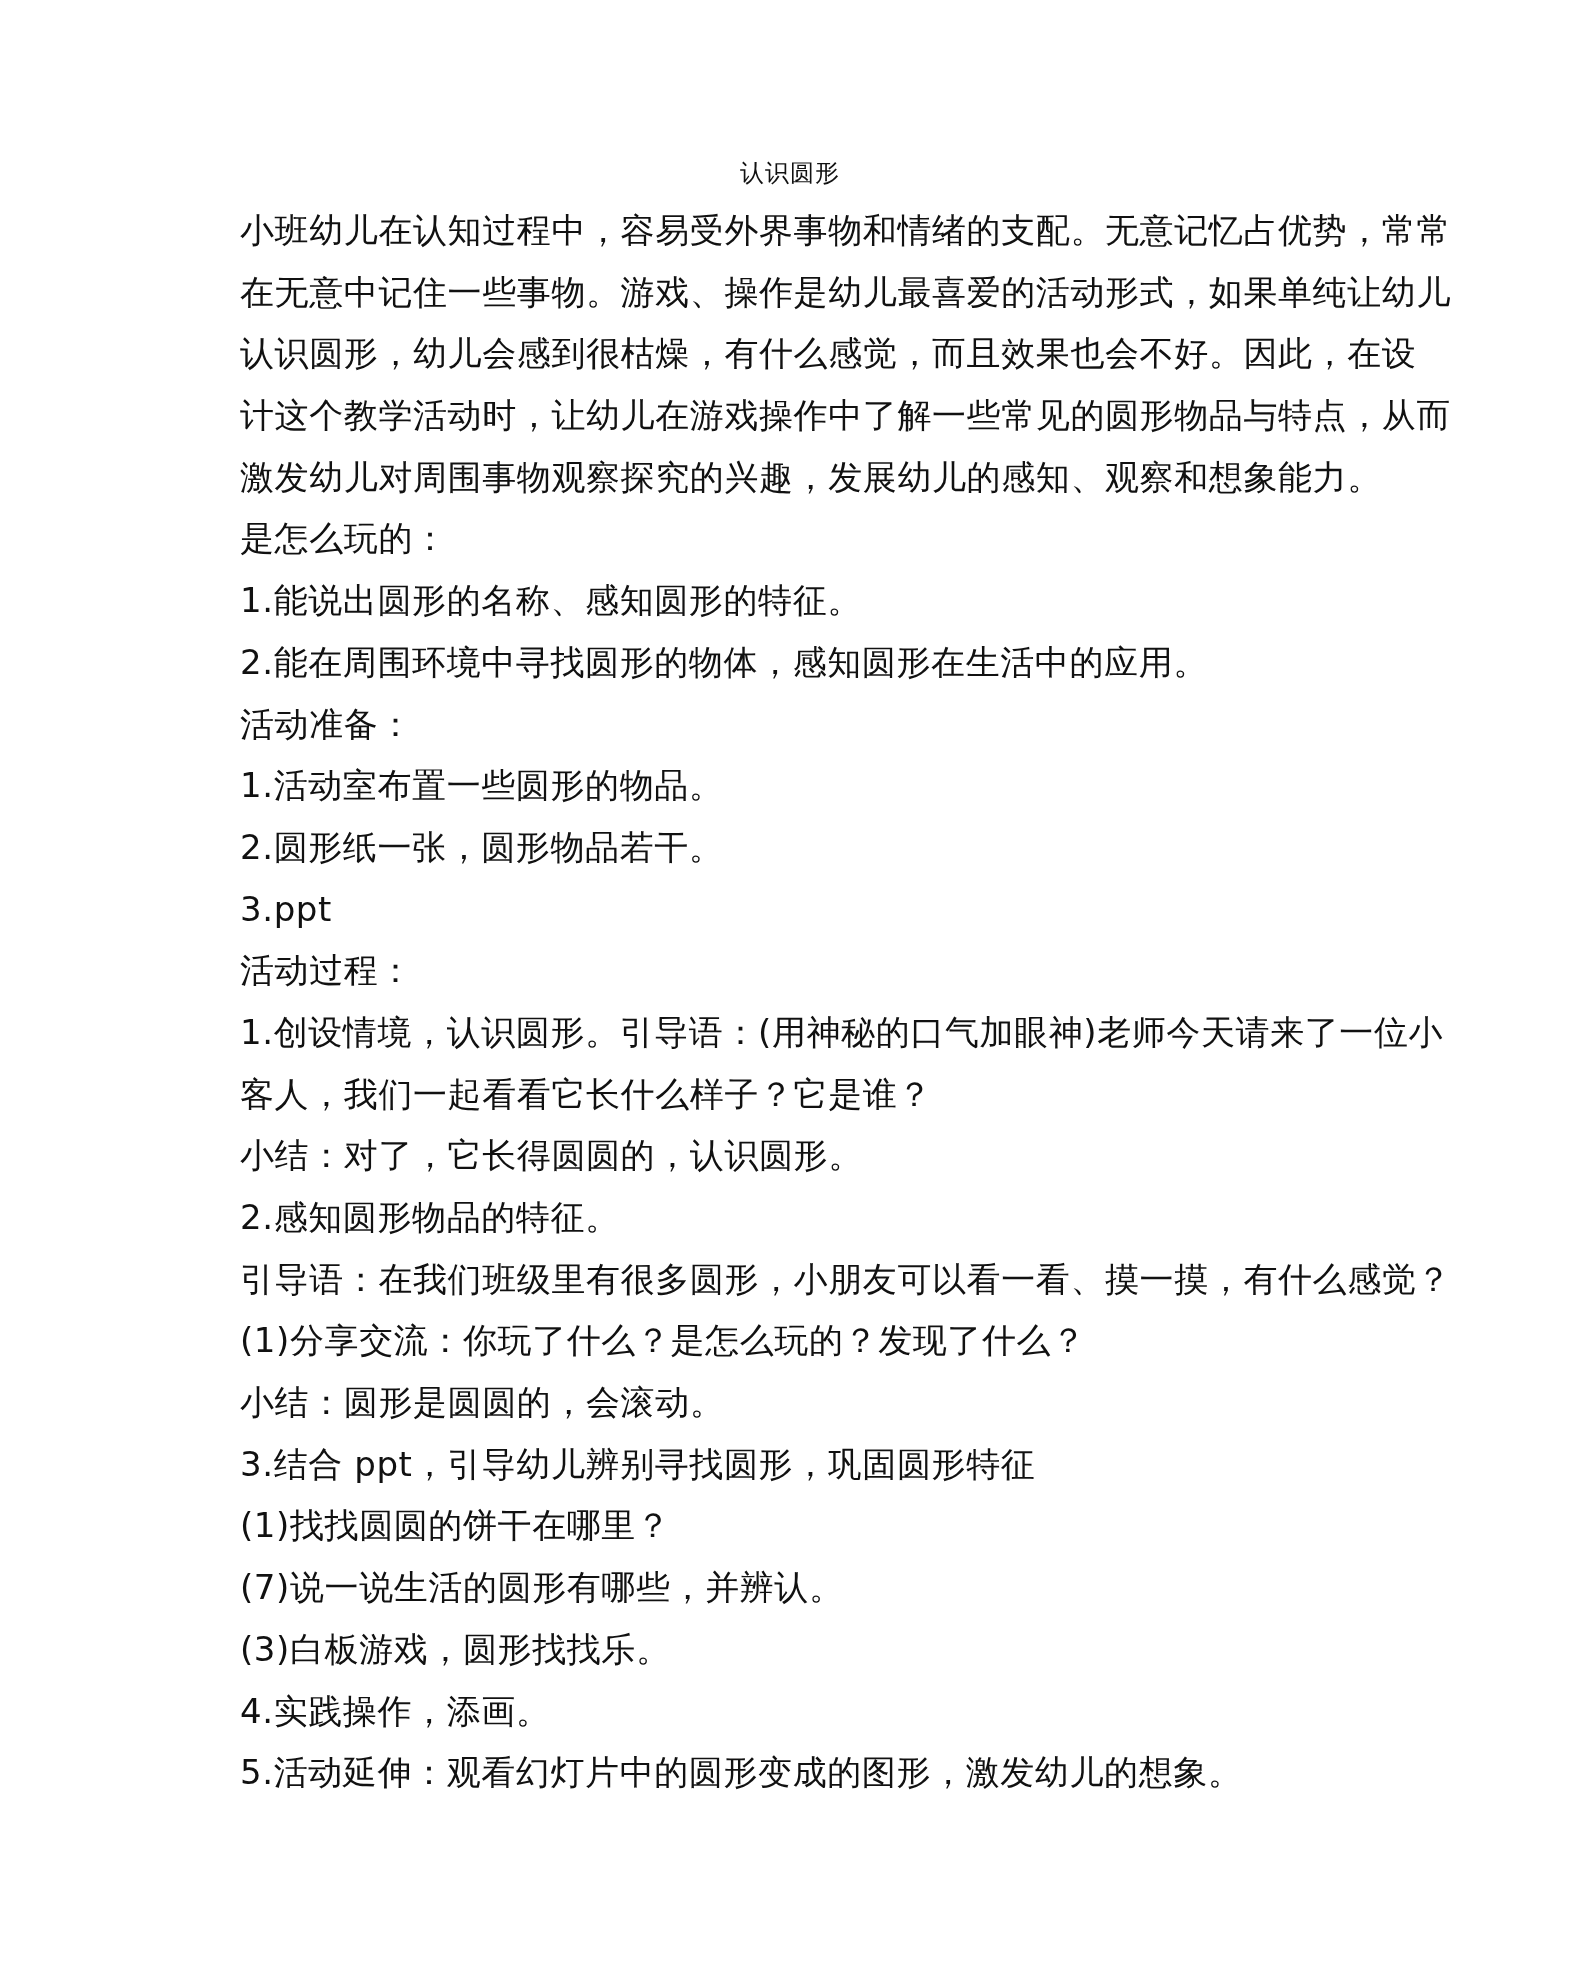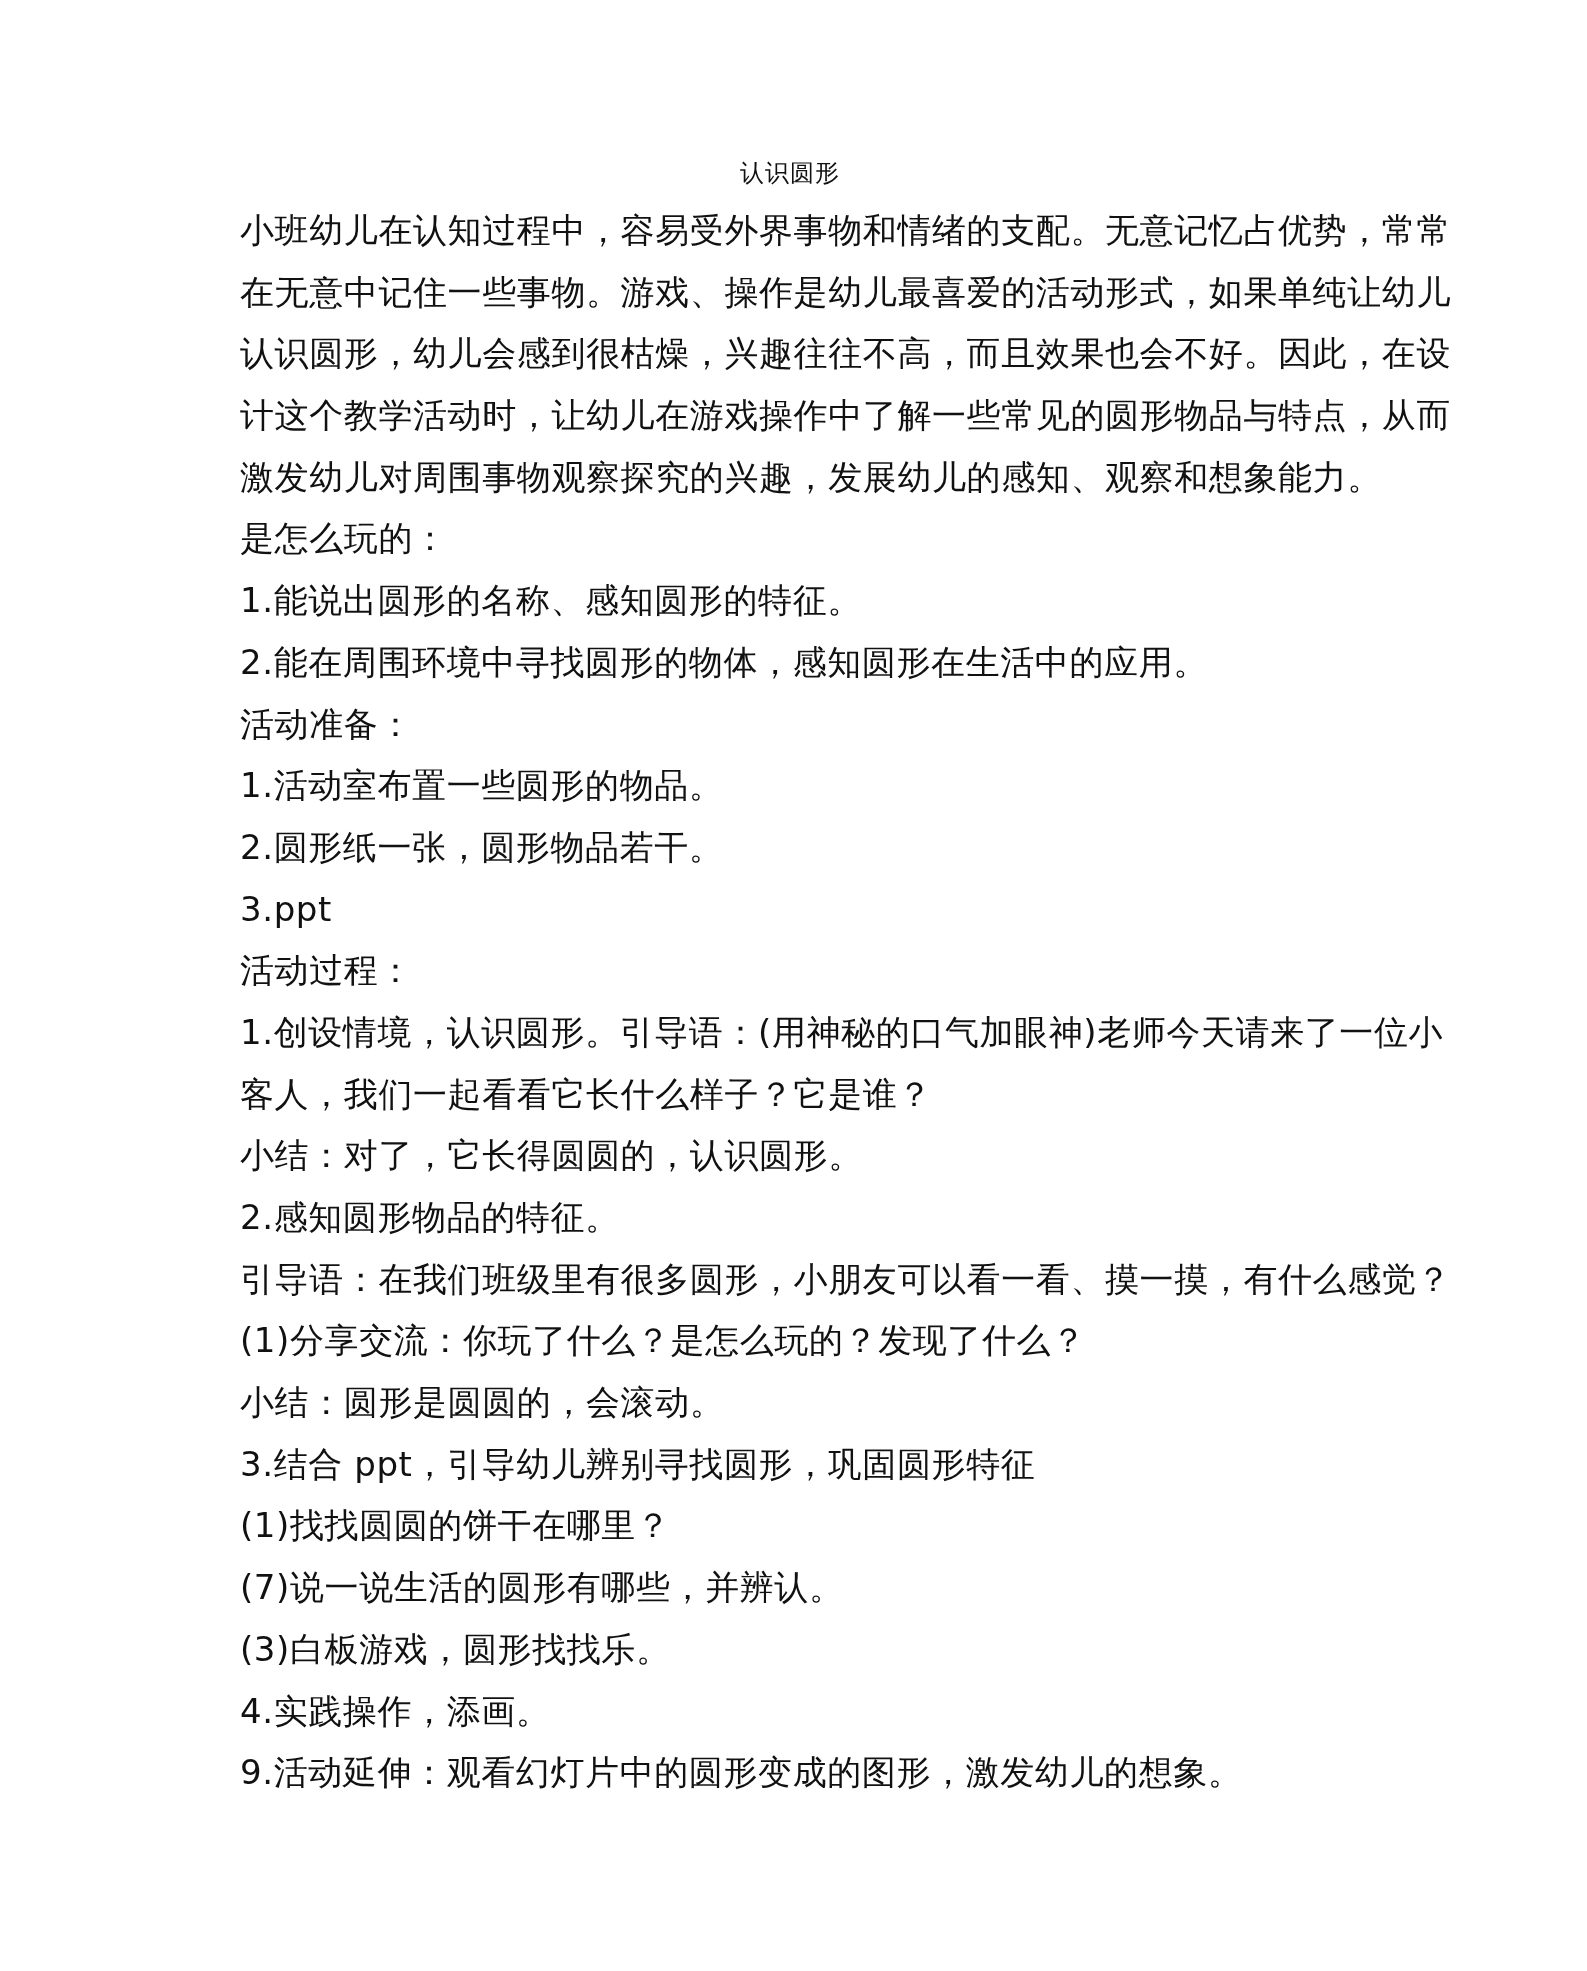--- a/index.html
+++ b/index.html
@@ -44,21 +44,21 @@
   </style>
 </head>
 <body>
 
 <div class="page">
   <h1 class="doc-title">认识圆形</h1>
 
   <div class="intro">
     <p class="line">小班幼儿在认知过程中，容易受外界事物和情绪的支配。无意记忆占优势，常常</p>
     <p class="line">在无意中记住一些事物。游戏、操作是幼儿最喜爱的活动形式，如果单纯让幼儿</p>
-    <p class="line">认识圆形，幼儿会感到很枯燥，兴趣往往不高，而且效果也会不好。因此，在设</p>
+    <p class="line">认识圆形，幼儿会感到很枯燥，有什么感觉，而且效果也会不好。因此，在设</p>
     <p class="line">计这个教学活动时，让幼儿在游戏操作中了解一些常见的圆形物品与特点，从而</p>
     <p class="line">激发幼儿对周围事物观察探究的兴趣，发展幼儿的感知、观察和想象能力。</p>
   </div>
 
   <div>
     <p class="line">是怎么玩的：</p>
     <p class="line">1.能说出圆形的名称、感知圆形的特征。</p>
     <p class="line">2.能在周围环境中寻找圆形的物体，感知圆形在生活中的应用。</p>
   </div>
 
@@ -76,15 +76,15 @@
     <p class="line">小结：对了，它长得圆圆的，认识圆形。</p>
     <p class="line">2.感知圆形物品的特征。</p>
     <p class="line">引导语：在我们班级里有很多圆形，小朋友可以看一看、摸一摸，有什么感觉？</p>
     <p class="line">(1)分享交流：你玩了什么？是怎么玩的？发现了什么？</p>
     <p class="line">小结：圆形是圆圆的，会滚动。</p>
     <p class="line">3.结合 ppt，引导幼儿辨别寻找圆形，巩固圆形特征</p>
     <p class="line">(1)找找圆圆的饼干在哪里？</p>
     <p class="line">(7)说一说生活的圆形有哪些，并辨认。</p>
     <p class="line">(3)白板游戏，圆形找找乐。</p>
     <p class="line">4.实践操作，添画。</p>
-    <p class="line">9.活动延伸：观看幻灯片中的圆形变成的图形，激发幼儿的想象。</p>
+    <p class="line">5.活动延伸：观看幻灯片中的圆形变成的图形，激发幼儿的想象。</p>
   </div>
 </div>
 
 </body></html>

